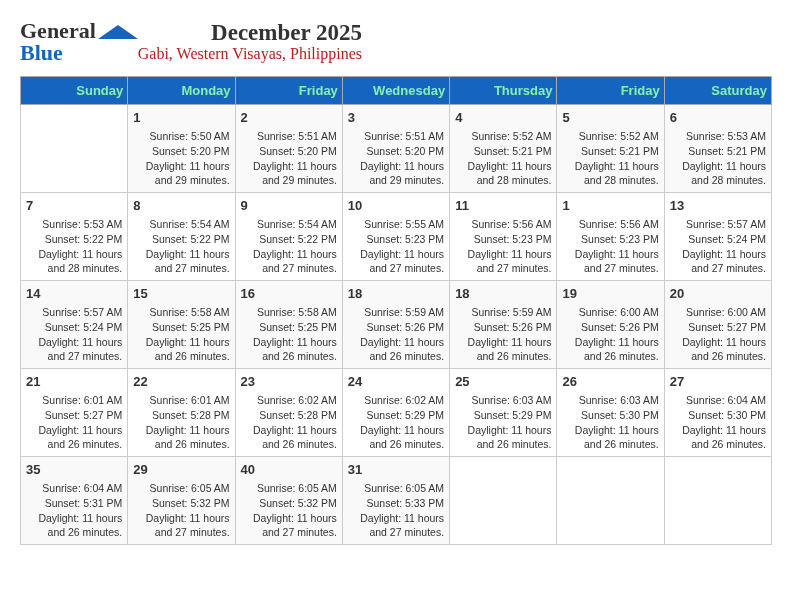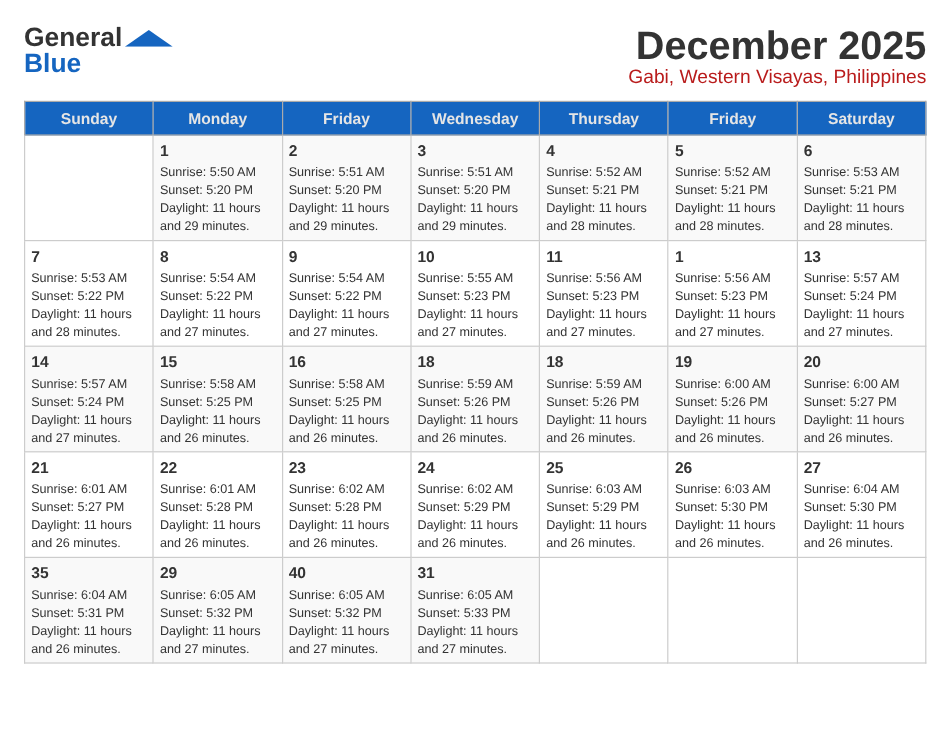--- a/index.html
+++ b/index.html
@@ -5,23 +5,24 @@
     * { box-sizing: border-box; margin: 0; padding: 0; }
     body {
       font-family: Arial, sans-serif;
       background: #fff;
       width: 792px;
       min-height: 612px;
       padding: 20px;
     }
     .header {
       display: flex;
-      justify-content: space-between;
+      justify-content: flex-start;
       align-items: flex-start;
       margin-bottom: 10px;
+      font-family: Liberation Serif, serif;
     }
     .logo {
       display: flex;
       flex-direction: column;
       align-items: flex-start;
     }
     .logo-text {
       font-size: 22px;
       font-weight: bold;
       color: #333;
@@ -30,39 +31,39 @@
     .logo-icon {
       width: 40px;
       height: 14px;
       margin-left: 48px;
       margin-top: -2px;
     }
     .title-block {
       text-align: right;
     }
     .month-title {
-      font-size: 33px;
+      font-size: 23px;
       font-weight: bold;
       color: #333;
       line-height: 1.1;
     }
     .location {
       font-size: 16px;
       color: #b91c1c;
     }
     table {
       width: 100%;
       border-collapse: collapse;
       font-size: 11px;
     }
     thead tr th {
       background-color: #1565c0;
-      color: #e5e5e5;
+      color: #86efac;
       padding: 6px 4px;
-      text-align: center;
+      text-align: right;
       font-size: 13px;
       font-weight: bold;
       border: 1px solid #aaa;
     }
     tbody tr td {
       border: 1px solid #ccc;
       padding: 4px 5px;
       vertical-align: top;
       min-height: 80px;
       height: 88px;
@@ -77,20 +78,21 @@
     }
     .day-num {
       font-weight: bold;
       font-size: 13px;
       display: block;
       margin-bottom: 2px;
     }
     .day-info {
       font-size: 10.5px;
       color: #333;
+      text-align: right;
     }
     .empty-cell {
       background: #fff !important;
     }
   </style>
 </head>
 <body>
 
 <div class="header">
   <div class="logo">

